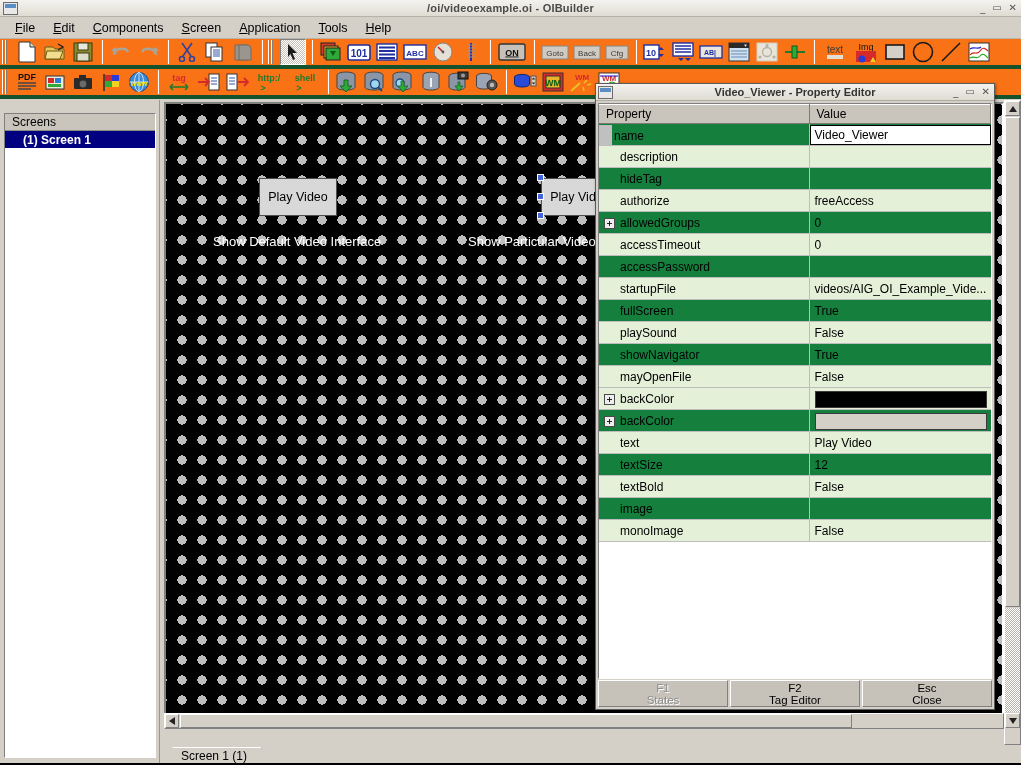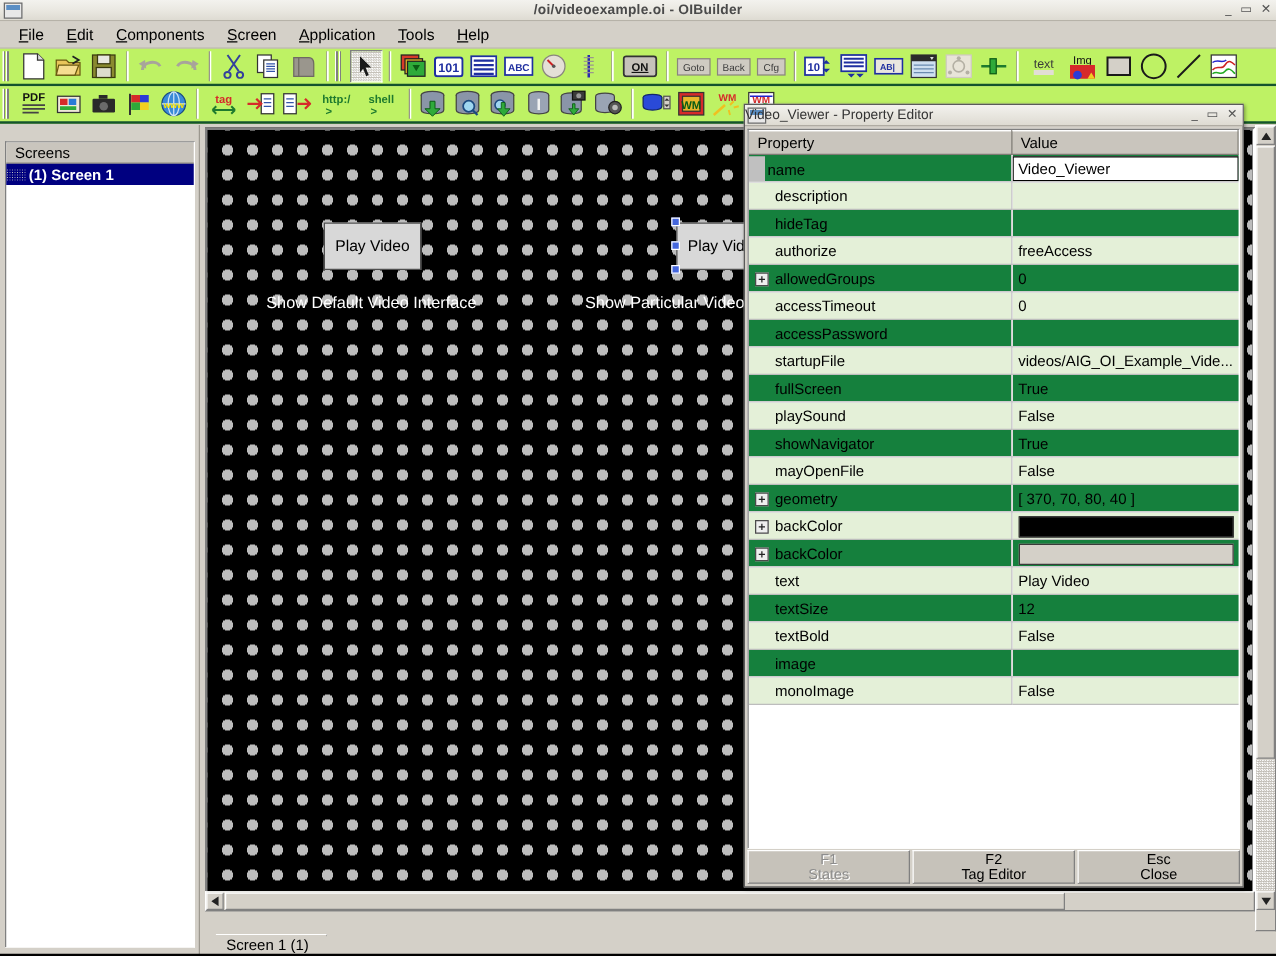--- a/index.html
+++ b/index.html
@@ -44,22 +44,22 @@
     border-bottom: 1px solid #b8b4ab;
   }
   .menu-item {
     padding: 5px 9px; font-size: 12.5px; color: #000; cursor: default;
   }
   .menu-item u { text-decoration: underline; }
 
   
   .toolbar {
     position: absolute; left: 0; width: 1021px; height: 30px;
-    background: #bef264; display: flex; align-items: center;
-    border-bottom: 2px solid #14532d;
+    background: #f97316; display: flex; align-items: center;
+    border-bottom: 4px solid #14532d;
   }
   #toolbar1 { top: 39px; }
   #toolbar2 { top: 69px; }
   .grip {
     width: 7px; height: 24px; margin: 0 3px 0 2px; flex: 0 0 auto;
     background:
       linear-gradient(to right, #ffffff 0 1px, #808080 1px 2px, transparent 2px),
       linear-gradient(to right, transparent 0 3px, #ffffff 3px 4px, #808080 4px 5px, transparent 5px);
   }
   .tgroup { display: flex; align-items: center; height: 28px; padding: 0 1px; }
@@ -167,22 +167,22 @@
     background: #d4d0c8; border: 1px solid #5a5a5a;
     box-shadow: 1px 1px 3px rgba(0,0,0,.4);
   }
   .pw-title {
     height: 17px; background: linear-gradient(to bottom,#f3f2ee,#dedbd2);
     border-bottom: 1px solid #b0aca3; display: flex; align-items: center;
     position: relative;
   }
   .pw-title .tb-icon { margin-left: 2px; }
   .pw-title-text {
-    position: absolute; left: 0; right: 0; text-align: left;
-    font-size: 11px; font-weight: normal; color: #333;
+    position: absolute; left: 0; right: 0; text-align: center;
+    font-size: 11px; font-weight: bold; color: #333;
   }
   .pw-body {
     position: absolute; left: 2px; top: 19px; right: 2px; bottom: 30px;
     background: #ffffff; border: 1px solid; border-color: #808080 #ffffff #ffffff #808080;
     overflow: hidden;
   }
   table.props { width: 100%; border-collapse: collapse; table-layout: fixed; }
   table.props th {
     background: #c9c5bd; font-weight: normal; font-size: 12px; text-align: left;
     padding: 2px 0 2px 7px; height: 19px;
@@ -791,24 +791,20 @@
               <td><span>False</span></td>
             </tr>
             <tr class="odd">
               <td class="pcell"><span class="expander-blank"></span><span>showNavigator</span></td>
               <td><span>True</span></td>
             </tr>
             <tr class="even">
               <td class="pcell"><span class="expander-blank"></span><span>mayOpenFile</span></td>
               <td><span>False</span></td>
             </tr>
-            <tr class="odd">
-              <td class="pcell"><span class="expander"></span><span>geometry</span></td>
-              <td><span>[ 370, 70, 80, 40 ]</span></td>
-            </tr>
             <tr class="even">
               <td class="pcell"><span class="expander"></span><span>backColor</span></td>
               <td>
                 <span class="swatch" style="background: rgb(0, 0, 0);"></span>
               </td>
             </tr>
             <tr class="odd">
               <td class="pcell"><span class="expander"></span><span>backColor</span></td>
               <td>
                 <span class="swatch" style="background: rgb(212, 208, 200);"></span>

